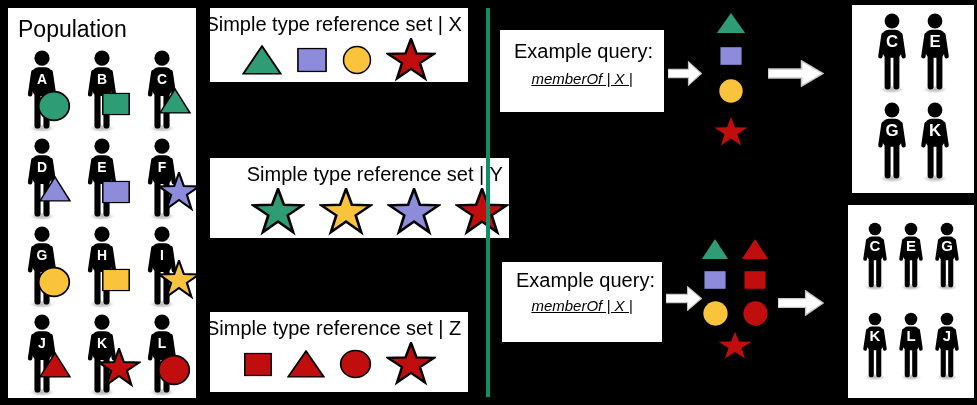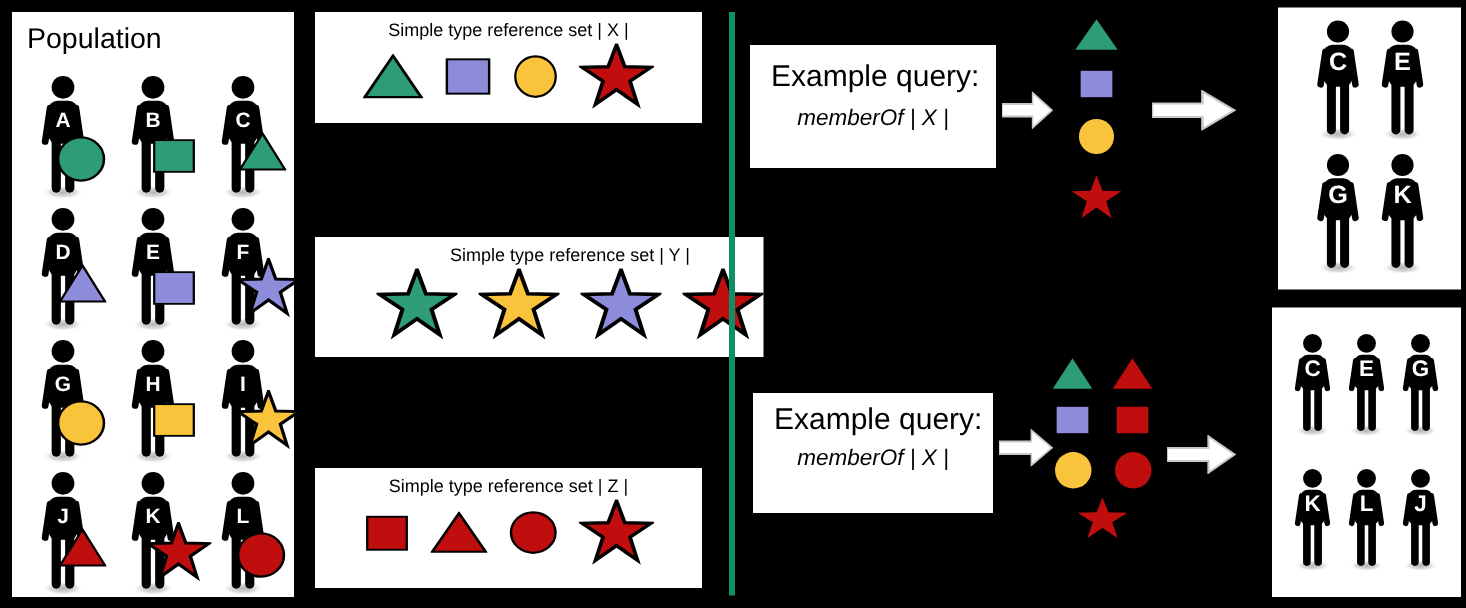--- a/index.html
+++ b/index.html
@@ -2,47 +2,47 @@
 <html><head>
 <meta charset="utf-8">
 <style>
   html,body{margin:0;padding:0;background:#000;}
   .canvas{position:relative;width:977px;height:405px;background:#000;
           font-family:"Liberation Sans",sans-serif;overflow:hidden;}
   .panel{position:absolute;background:#fff;}
 
   
   #population-panel{left:8px;top:8px;width:188px;height:390px;}
-  .pop-title{position:absolute;left:10px;top:8px;font-size:19px;color:#000;}
+  .pop-title{position:absolute;left:10px;top:8px;font-size:23px;color:#000;}
   #pop-grid{position:absolute;left:4px;top:42px;width:180px;height:352px;
             display:grid;grid-template-columns:repeat(3,60px);
             grid-template-rows:repeat(4,88px);justify-items:center;}
   .pop-person{position:relative;width:54px;height:84px;}
   .pop-person .person-svg{position:absolute;left:0;top:0;}
   .pop-shape{position:absolute;z-index:2;}
 
   
   .ref-box{position:absolute;left:210px;width:258px;background:#fff;
            display:flex;flex-direction:column;align-items:center;}
   #ref-x{top:8px;height:74px;}
   #ref-y{top:158px;height:80px;padding-left:41px;}
   #ref-z{top:312px;height:80px;}
-  .ref-title{font-size:12px;margin-top:5px;white-space:nowrap;color:#000;}
+  .ref-title{font-size:20px;margin-top:5px;white-space:nowrap;color:#000;}
   .ref-shapes{display:flex;align-items:center;gap:14px;margin-top:2px;}
 
   
   #divider{position:absolute;left:486px;top:8px;width:4px;height:389px;}
 
   
   .query-box{position:absolute;background:#fff;color:#000;}
   #q1-box{left:500px;top:30px;width:164px;height:82px;}
   #q2-box{left:502px;top:262px;width:160px;height:80px;}
   .q-heading{font-size:20px;margin:10px 0 0 14px;}
   #q2-box .q-heading{margin-top:7px;}
-  .q-line{font-size:15px;font-style:italic;text-align:center;margin-top:7px;}
+  .q-line{font-size:15px;font-style:italic;text-align:center;margin-top:7px;text-decoration:underline;}
   #q2-box .q-line{margin-top:5px;}
 
   .arrow{position:absolute;}
 
   #q1-shapes{position:absolute;left:706px;top:12px;width:50px;height:136px;
              display:flex;flex-direction:column;align-items:center;
              justify-content:space-between;}
   #q2-shapes{position:absolute;left:696px;top:238px;width:78px;
              display:flex;flex-direction:column;align-items:center;}
   .q2-cols{display:flex;gap:8px;}

